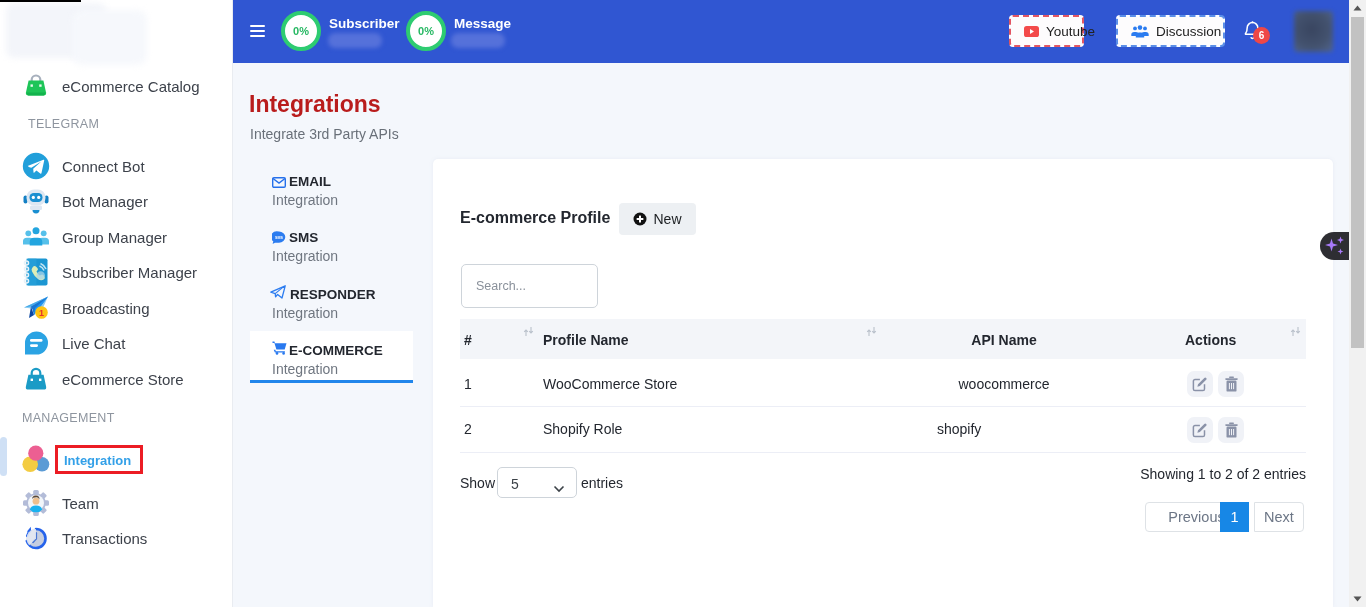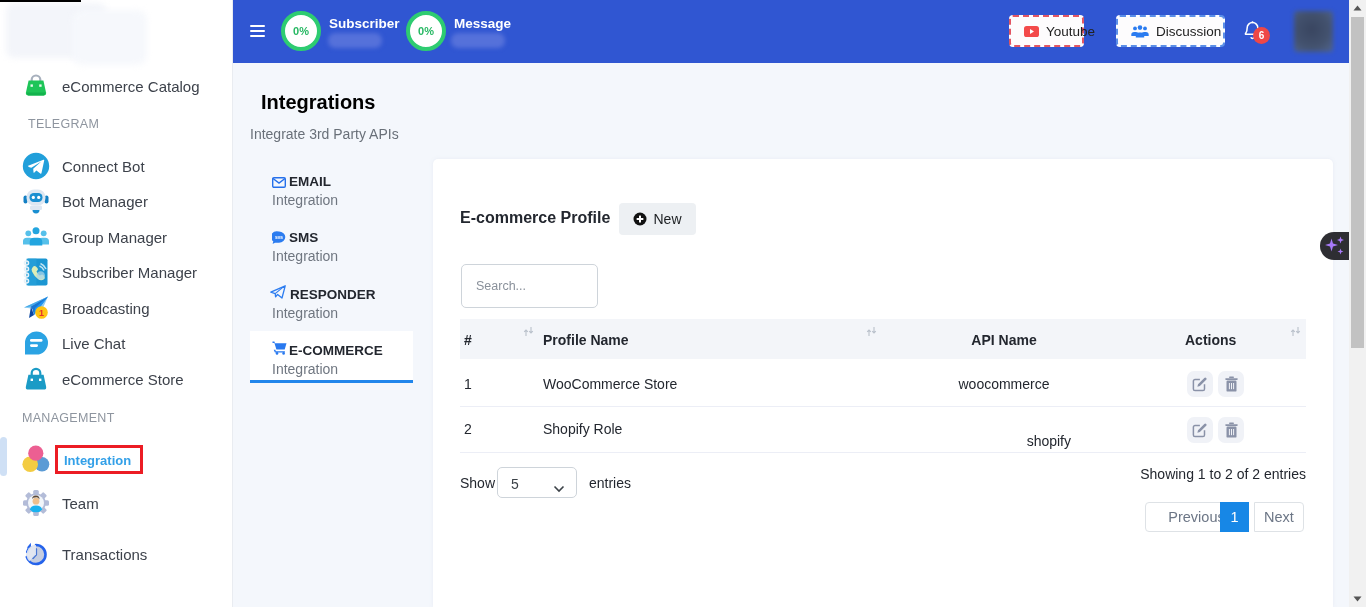--- a/index.html
+++ b/index.html
@@ -18,21 +18,21 @@
 
 #header { position:absolute; left:233px; top:0; width:1116px; height:63px; background:#3056d2; }
 .hline { position:absolute; left:0; width:15px; height:2.4px; background:#fff; border-radius:1px; }
 .circ { position:absolute; width:40px; height:40px; border-radius:50%; background:#fff; border:4px solid #2ecc71; color:#27b863; font-weight:bold; font-size:11px; display:flex; align-items:center; justify-content:center; }
 .wlabel { position:absolute; color:#fff; font-weight:bold; font-size:13.5px; }
 .wpill { position:absolute; width:54px; height:15px; background:#5571da; border-radius:7px; filter:blur(2px); }
 .hbtn { position:absolute; top:15px; height:32px; background:#fdfcfd; border-radius:4px; display:flex; align-items:center; font-size:13.5px; color:#222; }
 
 
 #content { position:absolute; left:233px; top:63px; width:1116px; height:544px; background:#f4f7fc; }
-#pagetitle { position:absolute; left:28px; top:28px; font-size:20px; font-weight:bold; color:#000000; }
+#pagetitle { position:absolute; left:16px; top:28px; font-size:23px; font-weight:bold; color:#b91c1c; }
 #pagesub { position:absolute; left:17px; top:63px; font-size:14px; color:#697079; }
 
 
 .sn-title { position:absolute; font-size:13.5px; font-weight:bold; color:#23272f; z-index:2; }
 .sn-sub { position:absolute; font-size:14px; color:#6f7680; z-index:2; }
 #sn-active { position:absolute; left:17px; top:268px; width:163px; height:52px; background:#fff; border-bottom:3px solid #2186eb; }
 .snic { position:absolute; z-index:2; }
 
 
 #card { position:absolute; left:200px; top:96px; width:900px; height:448px; background:#fff; border-radius:5px 5px 0 0; box-shadow:0 0 4px rgba(150,160,180,0.12); }
@@ -126,21 +126,21 @@
     <span class="sort" style="left:857px;"><svg width="11" height="11" viewBox="0 0 11 11">
           <path d="M3 4 L3 10 M1.2 5.8 L3 4 L4.8 5.8" stroke="#b9c0cb" stroke-width="1.1" fill="none"></path>
           <path d="M8 1 L8 7 M6.2 5.2 L8 7 L9.8 5.2" stroke="#b9c0cb" stroke-width="1.1" fill="none"></path>
         </svg></span>
 
     <div class="td" style="left:31px; top:217px;">1</div>
     <div class="td" style="left:110px; top:217px;">WooCommerce Store</div>
     <div class="td" style="left:504px; top:217px; width:134px; text-align:center;">woocommerce</div>
     <div class="td" style="left:31px; top:262px;">2</div>
     <div class="td" style="left:110px; top:262px;">Shopify Role</div>
-    <div class="td" style="left:504px; top:262px; width:134px; text-align:right;margin-top:12px;">shopify</div>
+    <div class="td" style="left:504px; top:262px; width:134px; text-align:left;">shopify</div>
 
     <div class="rowline" style="top:247px;"></div>
     <div class="rowline" style="top:293px;"></div>
 
     <div class="actbtn" style="left:754px; top:212px;">
         <span class="ed" style="display:flex;">
           <svg width="16" height="16" viewBox="0 0 16 16">
             <path d="M12.5 8.2 V13 a1.6 1.6 0 0 1 -1.6 1.6 H3 A1.6 1.6 0 0 1 1.4 13 V5.1 A1.6 1.6 0 0 1 3 3.5 h4.9" fill="none" stroke="#8a92a8" stroke-width="1.5"></path>
             <path d="M6 8.2 L12.3 1.9 a1.3 1.3 0 0 1 1.9 0 l0 0 a1.3 1.3 0 0 1 0 1.9 L7.9 10.1 L5.4 10.7z" fill="#8a92a8"></path>
           </svg>
@@ -183,21 +183,21 @@
         </span>
       </div>
 
     <div class="td" style="left:27px; top:316px;">Show</div>
     <div id="showsel">
         <span style="position:absolute; left:13px; top:8px; font-size:14px; color:#3c4248;">5</span>
         <span id="selchev" style="position:absolute; right:11px; top:11px;"><svg width="12" height="8" viewBox="0 0 12 8">
             <path d="M1.5 1.5 L6 6 L10.5 1.5" fill="none" stroke="#3c4248" stroke-width="1.6"></path>
           </svg></span>
       </div>
-    <div class="td" style="left:156px; top:316px;">entries</div>
+    <div class="td" style="left:148px; top:316px;">entries</div>
     <div class="td" style="left:620px; top:307px; width:253px; text-align:right;">Showing 1 to 2 of 2 entries</div>
 
     <div class="pgbtn" style="left:712px; width:76px; border-radius:4px 0 0 4px;padding-left:27px;">Previous</div>
     <div class="pgbtn" style="left:787px; width:29px; background:#1787e6; border-color:#1787e6; color:#fff;">1</div>
     <div class="pgbtn" style="left:821px; width:50px; border-radius:0 4px 4px 0;">Next</div>
   </div>
 </div>
 
 <div id="header">
   <div class="hline" style="left:17px; top:25px;"></div>
@@ -348,21 +348,21 @@
             <rect x="11.2" y="1" width="5.6" height="26" rx="1.5" transform="rotate(135 14 14)"></rect>
             <circle cx="14" cy="14" r="9.8"></circle>
           </g>
           <circle cx="14" cy="14" r="8" fill="#f2f6fa"></circle>
           <circle cx="14" cy="12.2" r="3.4" fill="#eec08e"></circle>
           <path d="M13 8.6 a3.6 3.6 0 0 1 4.4 2 q0.6 -4 -3.4 -4.2 q-3.8 -0.2 -3.9 3.6 q0.9 -1.4 2.9 -1.4z" fill="#5c4a3a"></path>
           <path d="M7.8 20.4 q1.1 -4 6.2 -4 q5.1 0 6.2 4 a8 8 0 0 1 -12.4 0z" fill="#1ab2ef"></path>
         </svg></span>
       <span class="tx">Team</span>
     </div>
-  <div class="navitem" style="top:539px;text-align:right;">
+  <div class="navitem" style="top:523px;text-align:right;">
       <span class="ic" id="i-trans"><svg width="28" height="28" viewBox="0 0 28 28">
           <circle cx="14" cy="14.5" r="9.5" fill="#c5cde0"></circle>
           <path d="M14 5 a9.5 9.5 0 0 1 0 19 a9.5 9.5 0 0 1 -9.2 -7" fill="none" stroke="#2563eb" stroke-width="2.6" stroke-linecap="round"></path>
           <path d="M5.2 12 a9.5 9.5 0 0 1 3 -5.2" fill="none" stroke="#2563eb" stroke-width="2.6" stroke-linecap="round"></path>
           <path d="M8.8 2.8 l0.3 4.4 -4.3 0.6z" fill="#2563eb"></path>
           <path d="M14 14.5 L11 18" stroke="#4a77d4" stroke-width="2.2" stroke-linecap="round"></path>
           <path d="M14 14.5 V9.2" stroke="#4a77d4" stroke-width="2.2" stroke-linecap="round"></path>
           <path d="M14 5 a9.5 9.5 0 0 0 -6.7 16.2 L14 14.5z" fill="#e4e9f2" opacity="0.9"></path>
         </svg></span>
       <span class="tx">Transactions</span>

